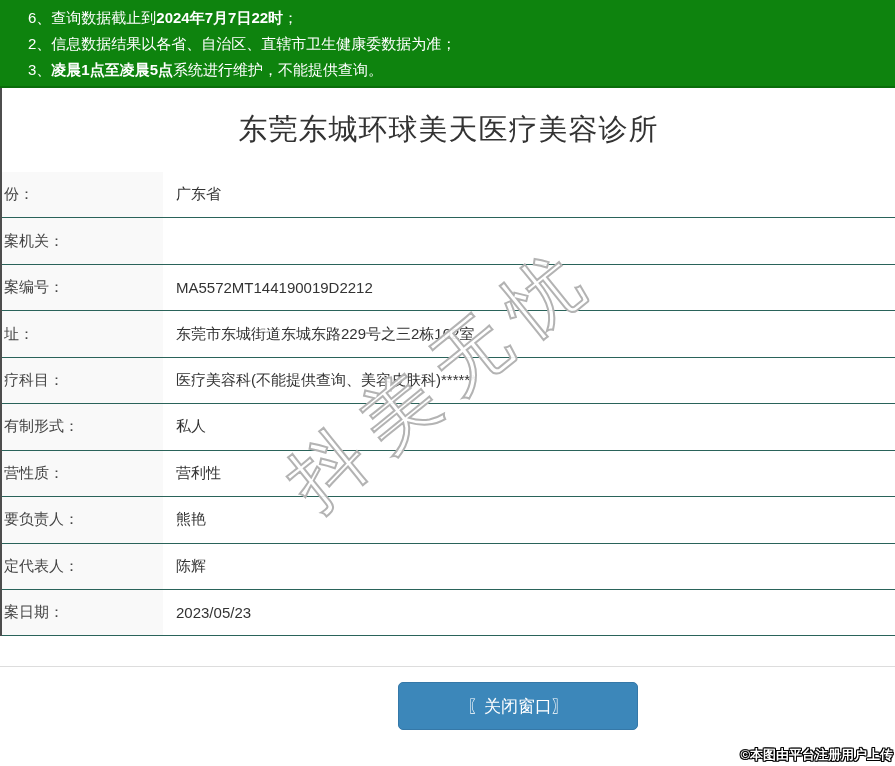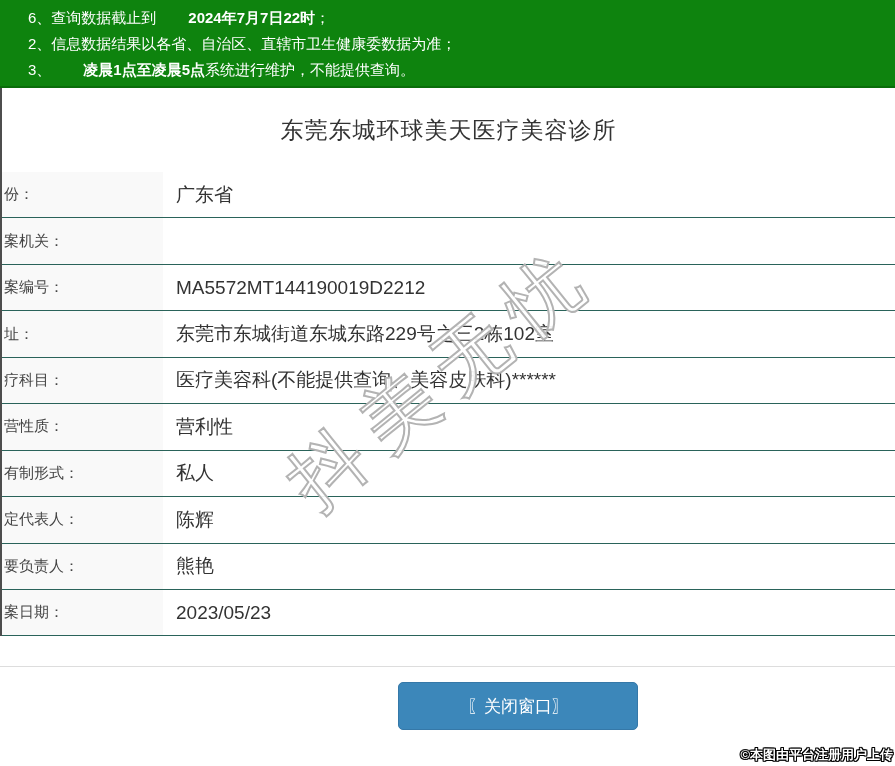--- a/index.html
+++ b/index.html
@@ -14,31 +14,31 @@
   
   .notice {
     width: 100%; height: 88px;
     background: #0e830e;
     border-bottom: 2px solid #0a6d0a;
     color: #ffffff;
     padding: 5px 10px 0 28px;
     font-size: 15px;
   }
   .notice-line { line-height: 26px; white-space: nowrap; }
-  .notice-line b { font-weight: bold; padding-left: 32px; }
+  .notice-line b { font-weight: bold; }
 
   
   .panel {
     border-left: 2px solid #4d4d4d;
     width: 100%;
   }
   .page-title {
     height: 84px;
     display: flex; align-items: center; justify-content: center;
-    font-size: 23px;
+    font-size: 29px;
     color: #333333;
     letter-spacing: 1px;
     font-weight: 400;
     text-align: right;
   }
 
   
   .info-table { width: 100%; }
   .info-row {
     display: flex;
@@ -51,21 +51,21 @@
     display: flex; align-items: center;
     padding-left: 2px;
     font-size: 15px;
     color: #444444;
     flex-shrink: 0;
   }
   .cell-value {
     flex: 1;
     display: flex; align-items: center;
     padding-left: 13px;
-    font-size: 19px;
+    font-size: 15px;
     color: #333333;
     background: #ffffff;
   }
 
   
   .footer-sep {
     margin-top: 30px;
     border-top: 1px solid #dddddd;
     width: 100%;
   }
@@ -134,34 +134,34 @@
     </div>
     <div class="info-row">
       <div class="cell-label">址：</div>
       <div class="cell-value">东莞市东城街道东城东路229号之三2栋102室</div>
     </div>
     <div class="info-row">
       <div class="cell-label">疗科目：</div>
       <div class="cell-value">医疗美容科(不能提供查询、美容皮肤科)******</div>
     </div>
     <div class="info-row">
+      <div class="cell-label">有制形式：</div>
+      <div class="cell-value">私人</div>
+    </div>
+    <div class="info-row">
       <div class="cell-label">营性质：</div>
       <div class="cell-value">营利性</div>
     </div>
     <div class="info-row">
-      <div class="cell-label">有制形式：</div>
-      <div class="cell-value">私人</div>
+      <div class="cell-label">要负责人：</div>
+      <div class="cell-value">熊艳</div>
     </div>
     <div class="info-row">
       <div class="cell-label">定代表人：</div>
       <div class="cell-value">陈辉</div>
-    </div>
-    <div class="info-row">
-      <div class="cell-label">要负责人：</div>
-      <div class="cell-value">熊艳</div>
     </div>
     <div class="info-row">
       <div class="cell-label">案日期：</div>
       <div class="cell-value">2023/05/23</div>
     </div>
   </div>
 </div>
 
 <div class="footer-sep"></div>
 <button class="close-btn">〖关闭窗口〗</button>

